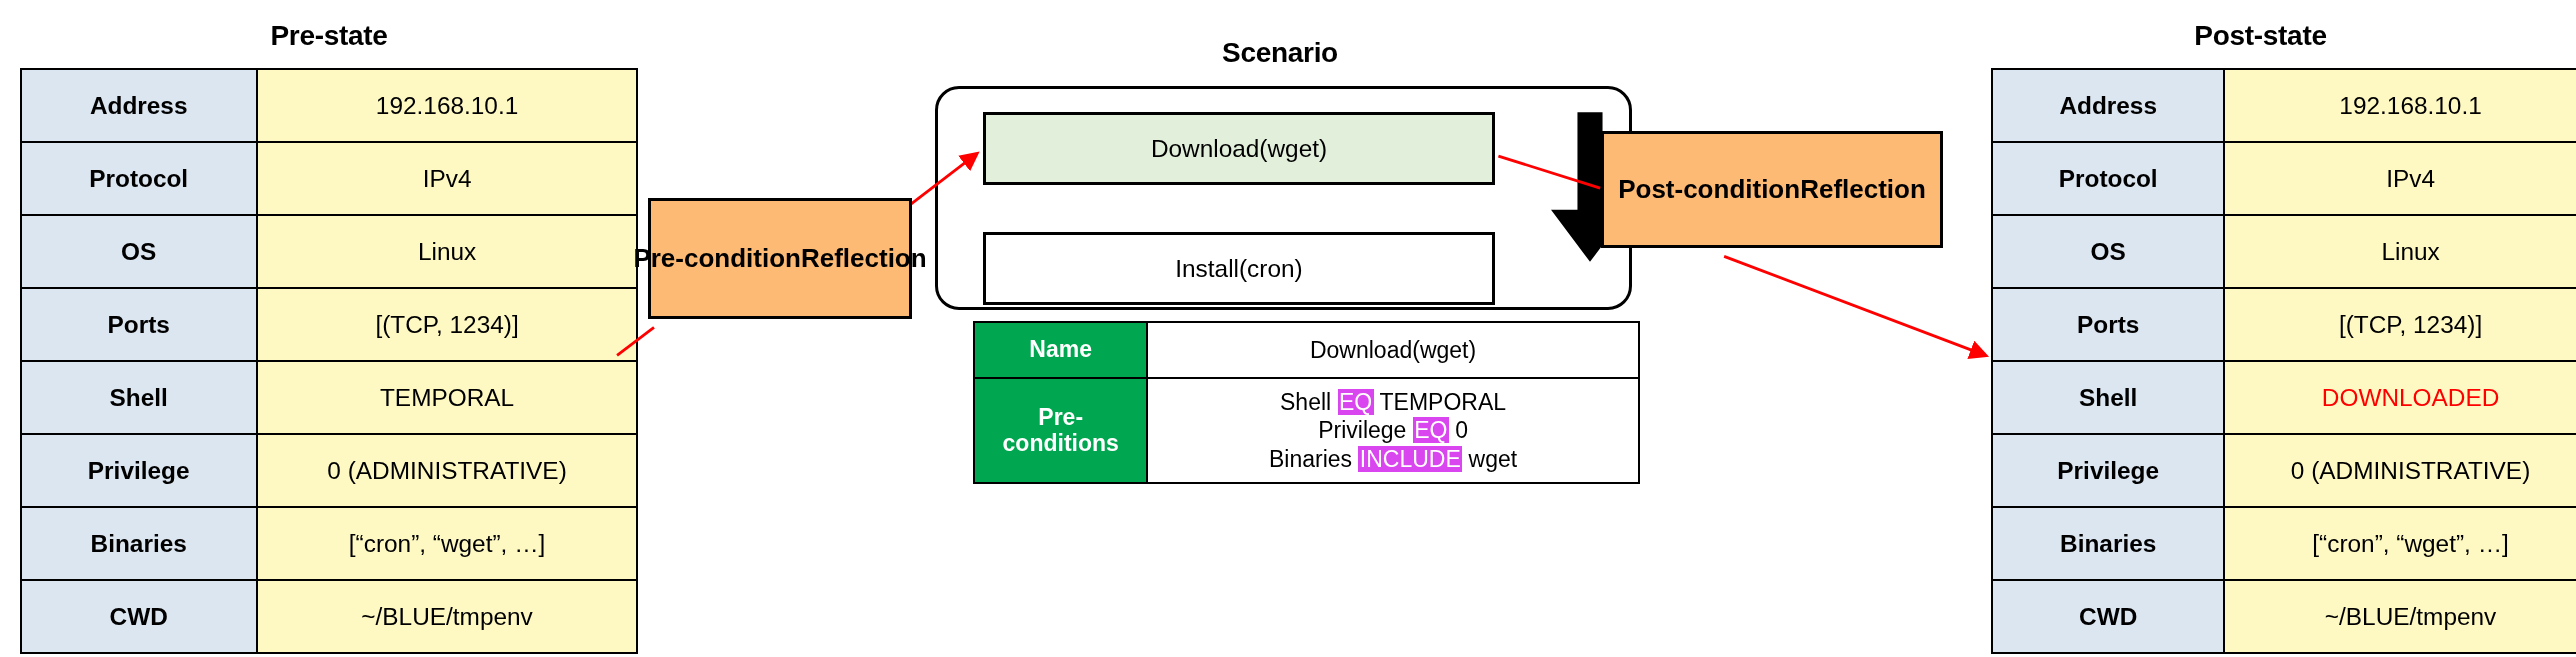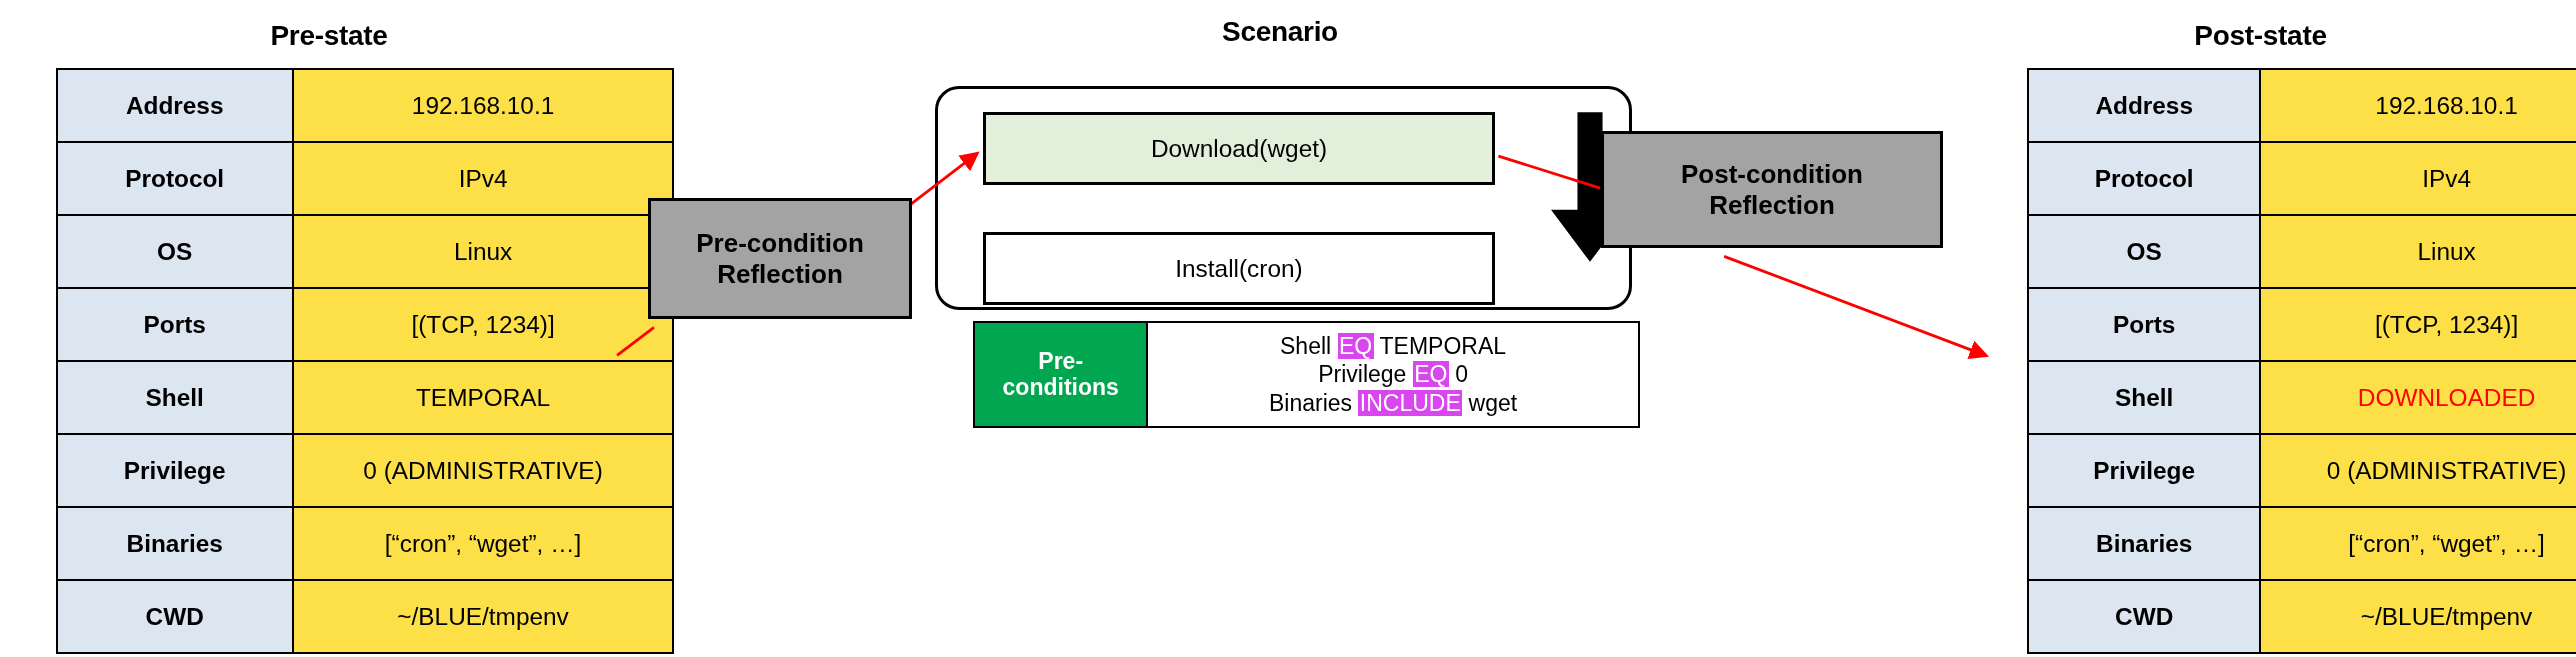--- a/index.html
+++ b/index.html
@@ -19,48 +19,47 @@
   .section-title {
     position: absolute;
     font-weight: bold;
     font-size: 28px;
     color: #000000;
     text-align: center;
     white-space: nowrap;
     letter-spacing: -0.3px;
   }
   #title-pre   { left: 0px;    top: 19.5px;  width: 634px; padding-left: 12px; }
-  #title-sce   { left: 935px; top: 16px;  width: 690px; }
+  #title-sce   { left: 935px; top: 37px;  width: 690px; }
   #title-post  { left: 1945px; top: 19.5px;  width: 631px; }
 
   
   .state-table {
     position: absolute;
     border-collapse: collapse;
     table-layout: fixed;
     background: #ffffff;
-    margin-left: 36px;
   }
   .state-table td {
     border: 2.1px solid #000000;
     height: 71px;
     font-size: 24.4px;
     color: #000000;
     text-align: center;
     vertical-align: middle;
     white-space: nowrap;
     padding: 0 4.2px;
   }
   .state-table td.key {
     background: #DCE6F1;
     font-weight: bold;
     width: 226px;
   }
   .state-table td.val {
-    background: #fde047;
+    background: #fef9c3;
     width: 370px;
     font-weight: normal;
   }
   .state-table td.val.changed {
     color: #FF0000;
   }
   #table-pre  { left: 19.5px;   top: 68px; width: 597px; }
   #table-post { left: 1991px; top: 68px; width: 585px; }
   #table-post td.key { width: 222px; }
   #table-post td.val { width: 362px; }
@@ -110,24 +109,24 @@
     left: 1551px;
     top: 112px;
     width: 78px;
     height: 150px;
   }
 
   
   .callout {
     position: absolute;
     border: 3.5px solid #000000;
-    background: #a3a3a3;
+    background: #fdba74;
     box-sizing: border-box;
     display: flex;
-    flex-direction: column;
+    flex-direction: row;
     align-items: center;
     justify-content: center;
     font-weight: bold;
     font-size: 26px;
     line-height: 1.18;
     color: #000000;
     white-space: nowrap;
     z-index: 5;
   }
   #callout-pre {
@@ -255,20 +254,24 @@
   <span>Reflection</span>
 </div>
 
 <div class="callout" id="callout-post">
   <span>Post-condition</span>
   <span>Reflection</span>
 </div>
 
 <table id="table-detail">
   <tbody>
+    <tr id="row-name">
+      <td class="gkey">Name</td>
+      <td class="gval">Download(wget)</td>
+    </tr>
     <tr id="row-pre">
       <td class="gkey">
         <span>Pre-</span><br>
         <span>conditions</span>
       </td>
       <td class="gval" id="precond-cell">
           <div><span>Shell</span> <span class="op">EQ</span> <span>TEMPORAL</span></div>
           <div><span>Privilege</span> <span class="op">EQ</span> <span>0</span></div>
           <div><span>Binaries</span> <span class="op">INCLUDE</span> <span>wget</span></div>
         </td>

